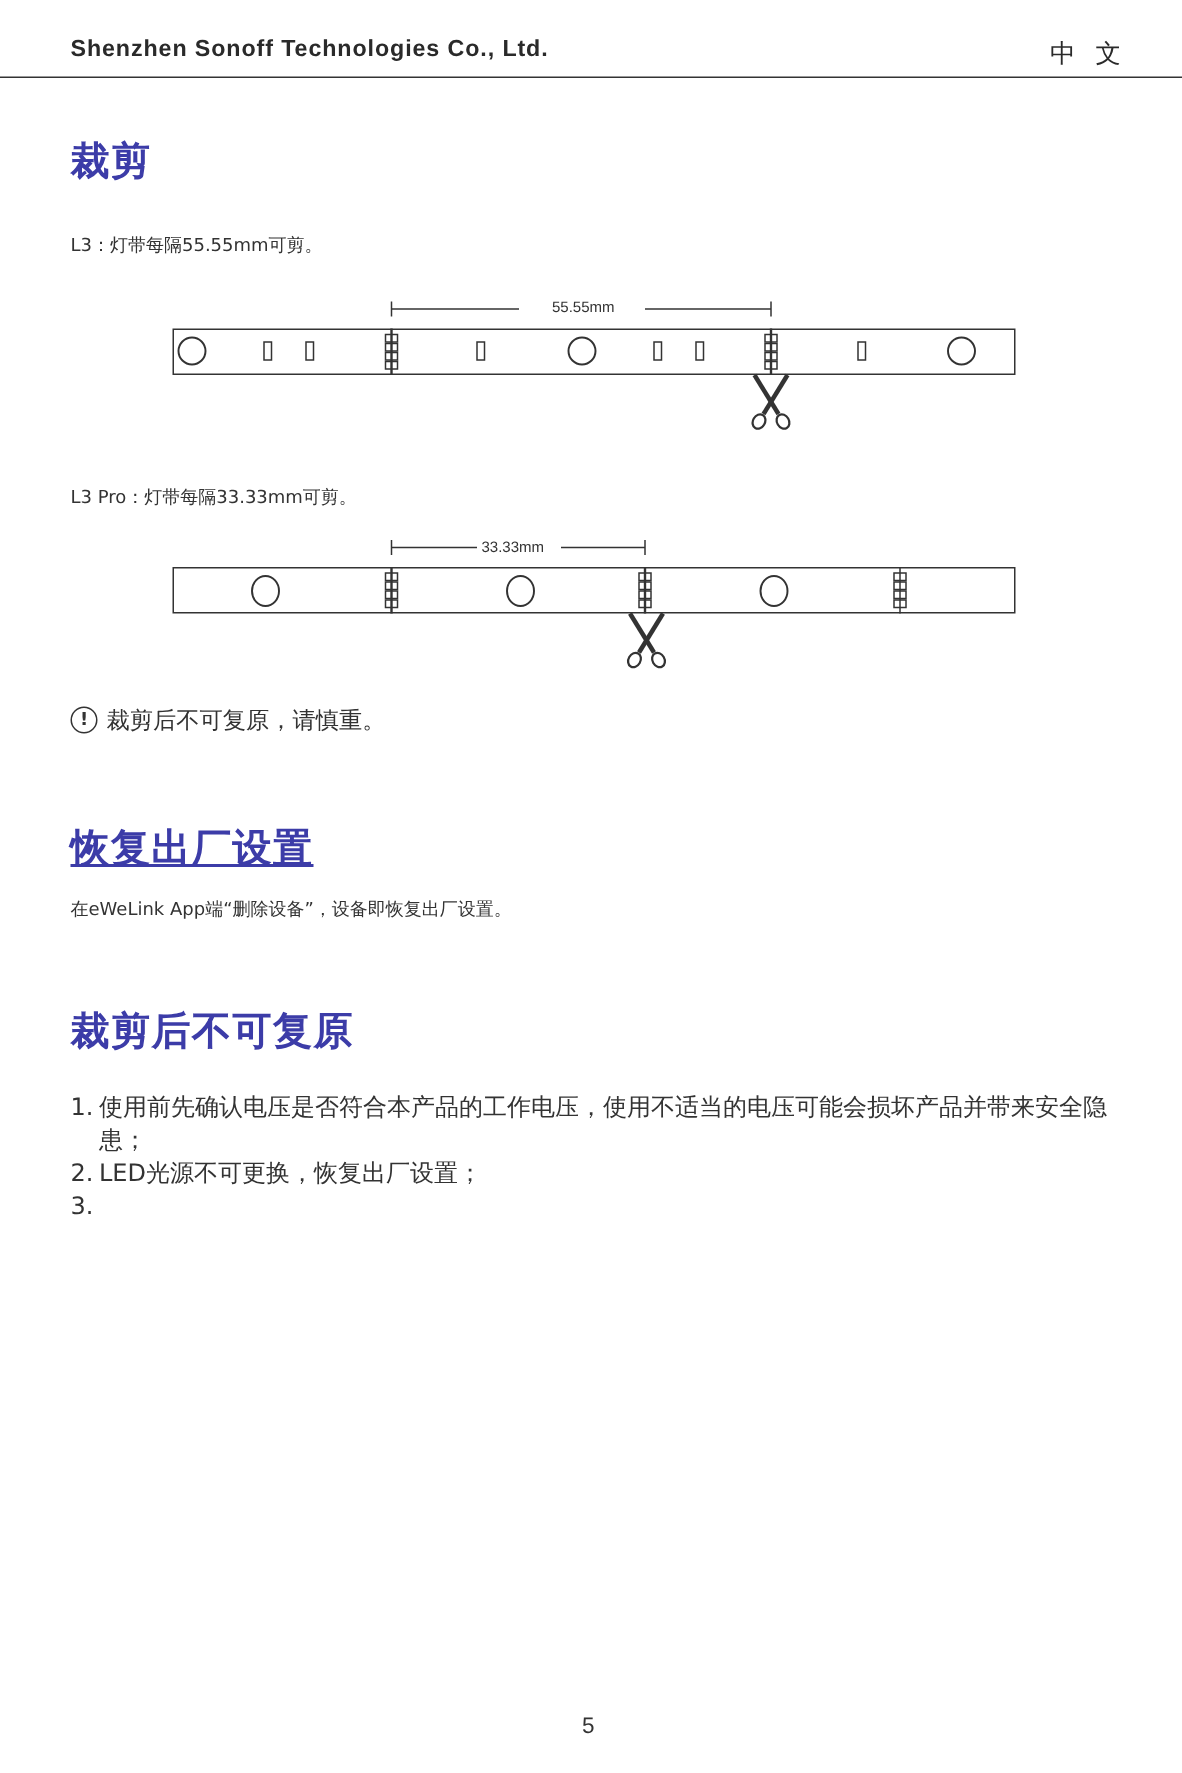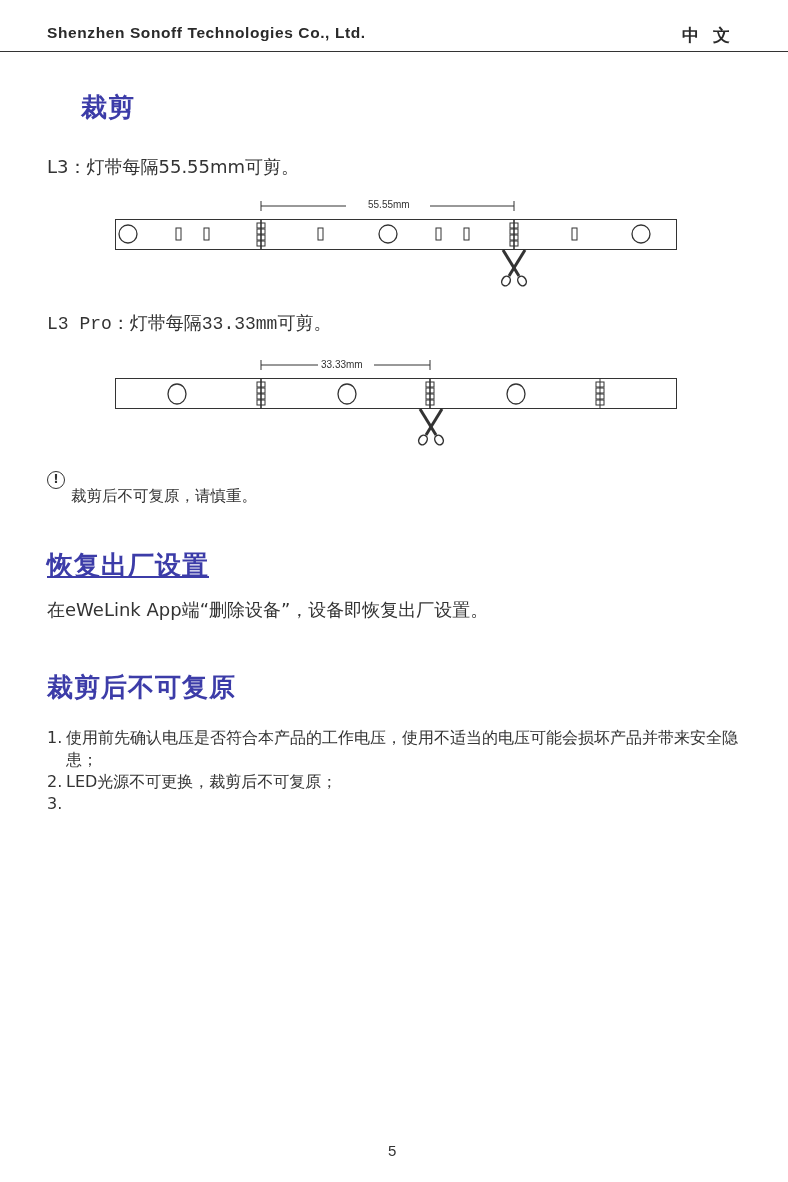--- a/index.html
+++ b/index.html
@@ -7,32 +7,32 @@
       width: 788px; height: 1182px; background: #ffffff; position: relative;
       font-family: "DejaVu Sans", "Liberation Sans", sans-serif; color: #333333;
       overflow: hidden;
     }
     .header-company {
       position: absolute; left: 47px; top: 24px;
       font-family: "Liberation Sans", sans-serif; font-weight: bold; font-size: 15.5px;
       color: #2a2a2a; letter-spacing: 0.6px;
     }
     .header-lang {
-      position: absolute; left: 682px; top: 24px;
-      font-weight: bold; font-size: 17px; color: #2a2a2a; letter-spacing: 4px;
+      position: absolute; left: 700px; top: 24px;
+      font-weight: normal; font-size: 17px; color: #2a2a2a; letter-spacing: 4px;
     }
     .header-rule {
       position: absolute; left: 0; top: 51px; width: 788px; height: 1px; background: #333;
     }
     .section-title {
       position: absolute; left: 47px; font-size: 26px; font-weight: bold; color: #3c3ca8;
       letter-spacing: 1px;
     }
     .para {
-      position: absolute; left: 47px; font-size: 18px; color: #333333;
+      position: absolute; left: 47px; font-size: 12px; color: #333333;
     }
     .strip {
       position: absolute; border: 1px solid #333; background: #fff;
     }
     svg { position: absolute; overflow: visible; }
     .dim-label {
       font-family: "Liberation Sans", sans-serif; font-size: 10px; fill: #333;
     }
     .warn-icon {
       position: absolute; left: 47px; top: 471px; width: 18px; height: 18px;
@@ -50,21 +50,21 @@
       font-family: "Liberation Sans", sans-serif;
     }
   </style>
 </head>
 <body>
 
 <div class="header-company">Shenzhen Sonoff Technologies Co., Ltd.</div>
 <div class="header-lang">中 文</div>
 <div class="header-rule"></div>
 
-<div class="section-title" style="top:90px;margin-left:34px;">裁剪</div>
+<div class="section-title" style="top:90px;">裁剪</div>
 <div class="para" style="top:155px;">L3：灯带每隔55.55mm可剪。</div>
 
 <div>
   <svg style="left:0;top:0;" width="788" height="300">
     <line x1="261" y1="206" x2="346" y2="206" stroke="#333" stroke-width="1"></line>
     <line x1="430" y1="206" x2="514" y2="206" stroke="#333" stroke-width="1"></line>
     <line x1="261" y1="201" x2="261" y2="211" stroke="#333" stroke-width="1"></line>
     <line x1="514" y1="201" x2="514" y2="211" stroke="#333" stroke-width="1"></line>
   </svg>
   <svg style="left:360px;top:197px;" width="70" height="14">
@@ -98,21 +98,21 @@
     </g>
   </svg>
   <svg style="left:499px;top:250px;" width="30" height="38">
     <path d="M4 0 L20 26" stroke="#333" stroke-width="3"></path>
     <path d="M26 0 L10 26" stroke="#333" stroke-width="3"></path>
     <ellipse cx="7" cy="31" rx="4" ry="5" fill="none" stroke="#333" stroke-width="1.5" transform="rotate(30 7 31)"></ellipse>
     <ellipse cx="23" cy="31" rx="4" ry="5" fill="none" stroke="#333" stroke-width="1.5" transform="rotate(-30 23 31)"></ellipse>
   </svg>
 </div>
 
-<div class="para" style="top:311px;font-family:Liberation Mono, monospace;">L3 Pro：灯带每隔33.33mm可剪。</div>
+<div class="para" style="top:323px;">L3 Pro：灯带每隔33.33mm可剪。</div>
 
 <div>
   <svg style="left:0;top:0;" width="788" height="460">
     <line x1="261" y1="365" x2="318" y2="365" stroke="#333" stroke-width="1"></line>
     <line x1="374" y1="365" x2="430" y2="365" stroke="#333" stroke-width="1"></line>
     <line x1="261" y1="360" x2="261" y2="370" stroke="#333" stroke-width="1"></line>
     <line x1="430" y1="360" x2="430" y2="370" stroke="#333" stroke-width="1"></line>
   </svg>
   <svg style="left:318px;top:357px;" width="60" height="14">
     <text x="3" y="11" class="dim-label">33.33mm</text>
@@ -142,33 +142,33 @@
   </svg>
   <svg style="left:416px;top:409px;" width="30" height="38">
     <path d="M4 0 L20 26" stroke="#333" stroke-width="3"></path>
     <path d="M26 0 L10 26" stroke="#333" stroke-width="3"></path>
     <ellipse cx="7" cy="31" rx="4" ry="5" fill="none" stroke="#333" stroke-width="1.5" transform="rotate(30 7 31)"></ellipse>
     <ellipse cx="23" cy="31" rx="4" ry="5" fill="none" stroke="#333" stroke-width="1.5" transform="rotate(-30 23 31)"></ellipse>
   </svg>
 </div>
 
 <div class="warn-icon">!</div>
-<div class="para" style="left:71px;top:470px;font-size:15.5px;margin-top:16px;">裁剪后不可复原，请慎重。</div>
+<div class="para" style="left:71px;top:470px;font-size:15.5px;">裁剪后不可复原，请慎重。</div>
 
 <div class="section-title" style="top:548px;text-decoration:underline;">恢复出厂设置</div>
 <div class="para" style="top:598px;text-align:right;">在eWeLink App端“删除设备”，设备即恢复出厂设置。</div>
 
 <div class="section-title" style="top:670px;">裁剪后不可复原</div>
 <div class="list">
   <div class="list-item">
     <span class="list-num">1.</span>
     <span>使用前先确认电压是否符合本产品的工作电压，使用不适当的电压可能会损坏产品并带来安全隐患；</span>
   </div>
   <div class="list-item">
     <span class="list-num">2.</span>
-    <span>LED光源不可更换，裁剪后不可复原；</span>
+    <span>LED光源不可更换，恢复出厂设置；</span>
   </div>
   <div class="list-item">
     <span class="list-num">3.</span>
   </div>
 </div>
 
 <div class="page-num">5</div>
 
 </body></html>

